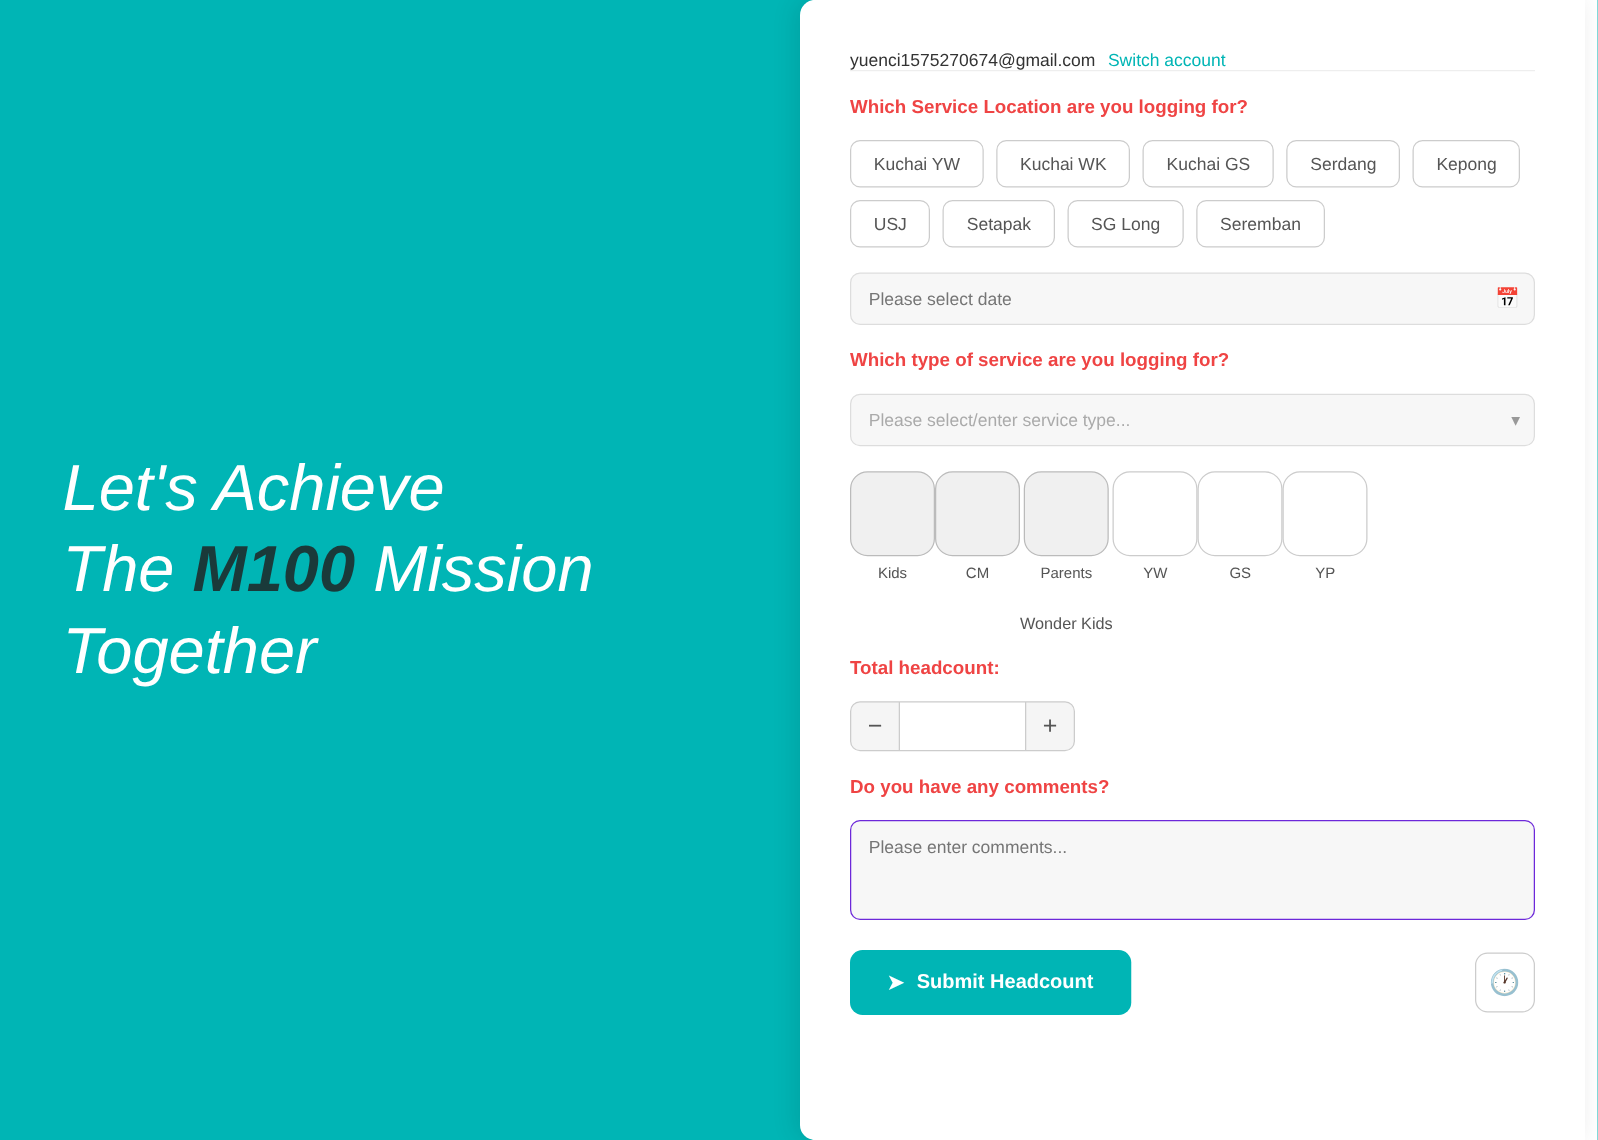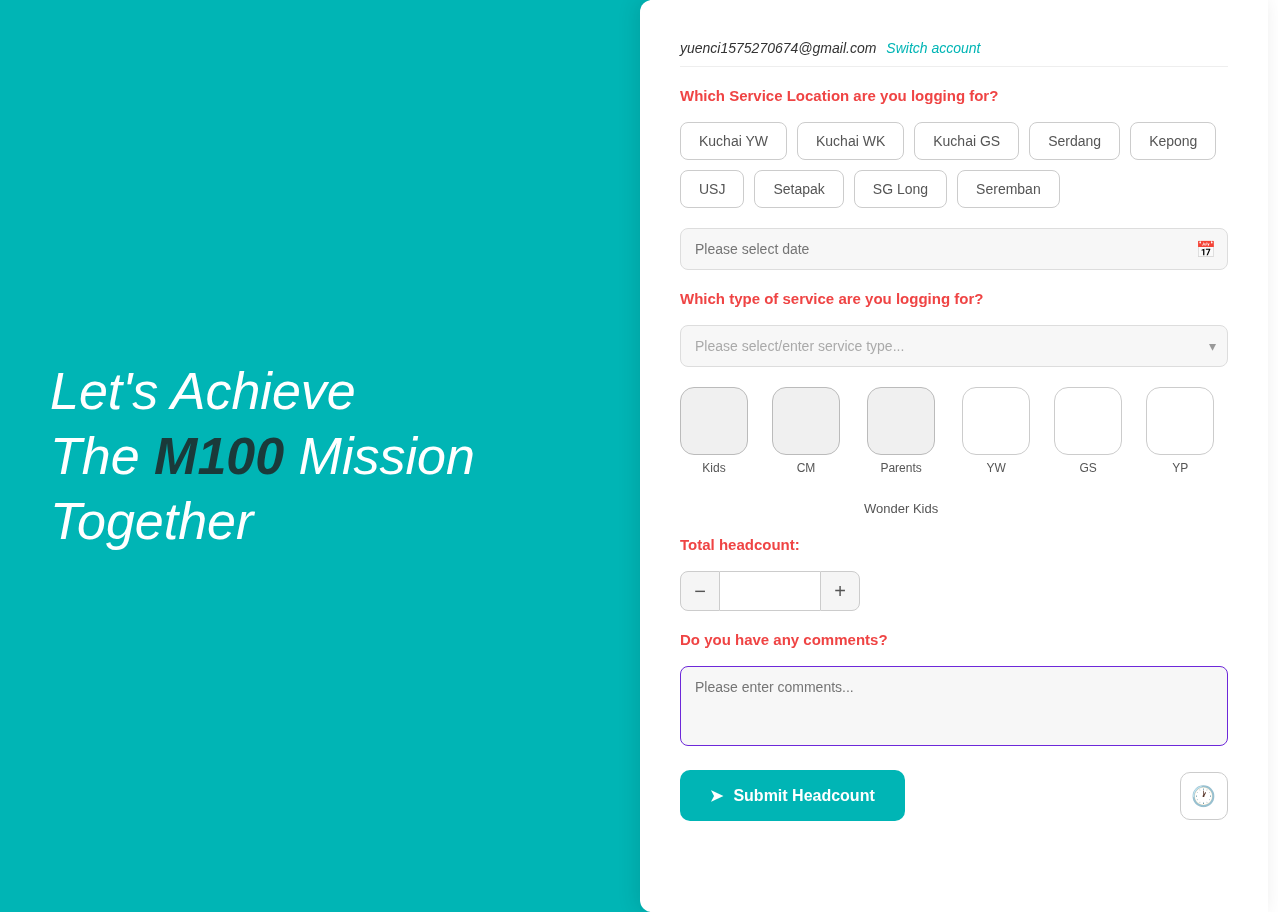--- a/index.html
+++ b/index.html
@@ -49,23 +49,21 @@
       left: -10px;
     }
 
     
     .account-row {
       display: flex;
       align-items: center;
       gap: 10px;
       font-size: 14px;
       color: #333;
-      padding-bottom: 10px;
       border-bottom: 1px solid #eee;
-      font-style: italic;
     }
     .switch-account-link {
       color: #00b5b5;
       cursor: pointer;
       font-size: 14px;
       font-weight: 500;
       text-decoration: none;
     }
 
     
@@ -142,21 +140,21 @@
       color: #999;
       font-size: 14px;
       pointer-events: none;
     }
 
     
     .attendance-section {}
     .attendance-grid {
       display: flex;
       flex-wrap: wrap;
-      gap: 24px;
+      gap: 0;
       align-items: flex-start;
     }
     .attendance-item {
       display: flex;
       flex-direction: column;
       align-items: center;
       gap: 6px;
     }
     .attendance-counter {
       width: 68px;

